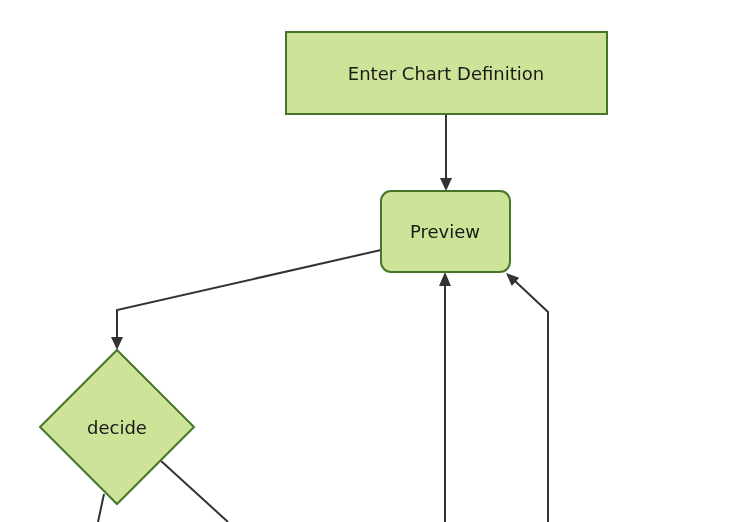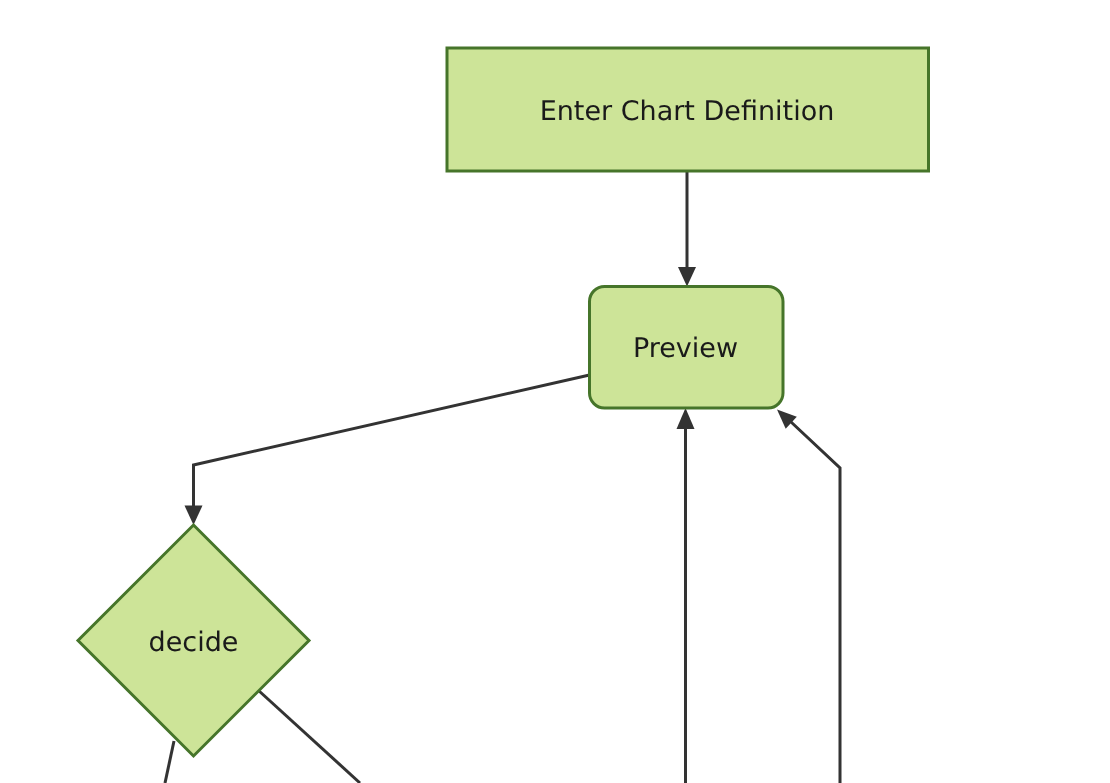--- a/index.html
+++ b/index.html
@@ -7,21 +7,20 @@
     padding: 0;
     background: #ffffff;
     width: 740px;
     height: 522px;
     overflow: hidden;
   }
   .canvas-wrap {
     position: relative;
     width: 684px;
     height: 522px;
-    padding-left: 12px;
   }
   svg text {
     font-family: "DejaVu Sans", "Liberation Sans", sans-serif;
     font-size: 18px;
   }
   svg .edge {
     fill: none;
     stroke-width: 2;
   }
   svg .node-shape {

